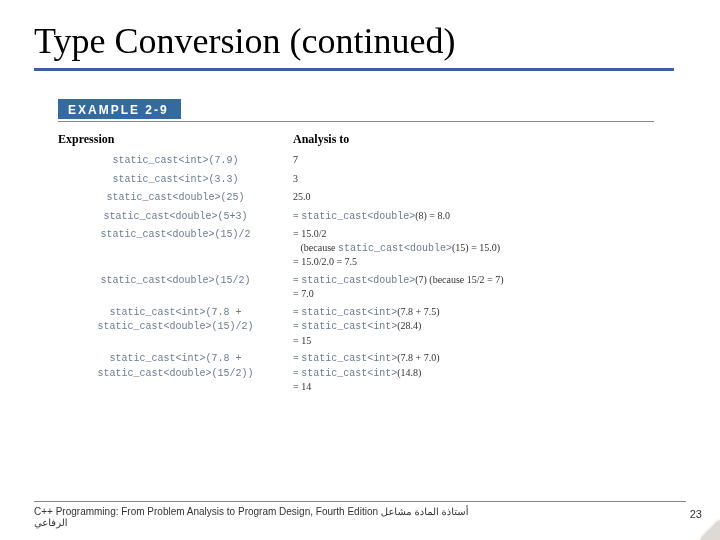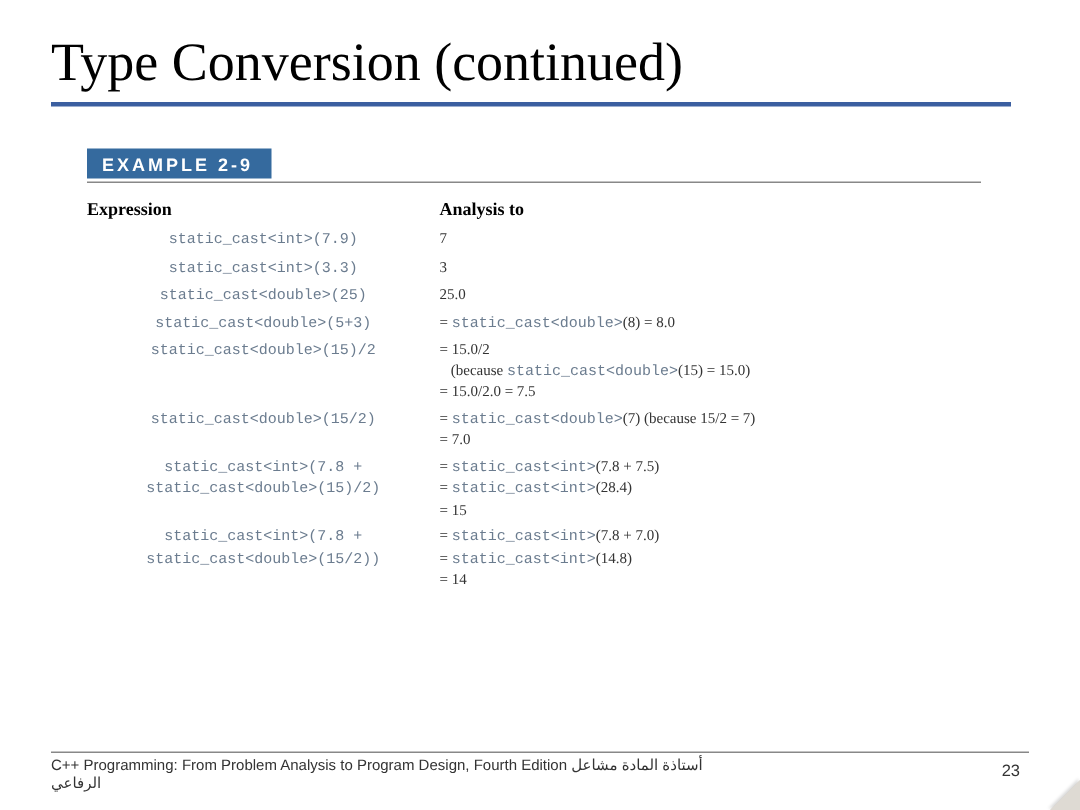--- a/index.html
+++ b/index.html
@@ -82,21 +82,21 @@
     bottom: 12px;
     left: 34px;
     font-size: 10px;
     color: #333;
     text-align: left;
     width: 480px;
   }
   .footer-right {
     position: absolute;
     bottom: 20px;
-    right: 40px;
+    right: 18px;
     font-size: 11px;
     color: #333;
   }
   .corner-dogear {
     position: absolute;
     right: 0; bottom: 0;
     width: 0; height: 0;
     border-left: 20px solid transparent;
     border-bottom: 20px solid #f3f2ef;
   }

